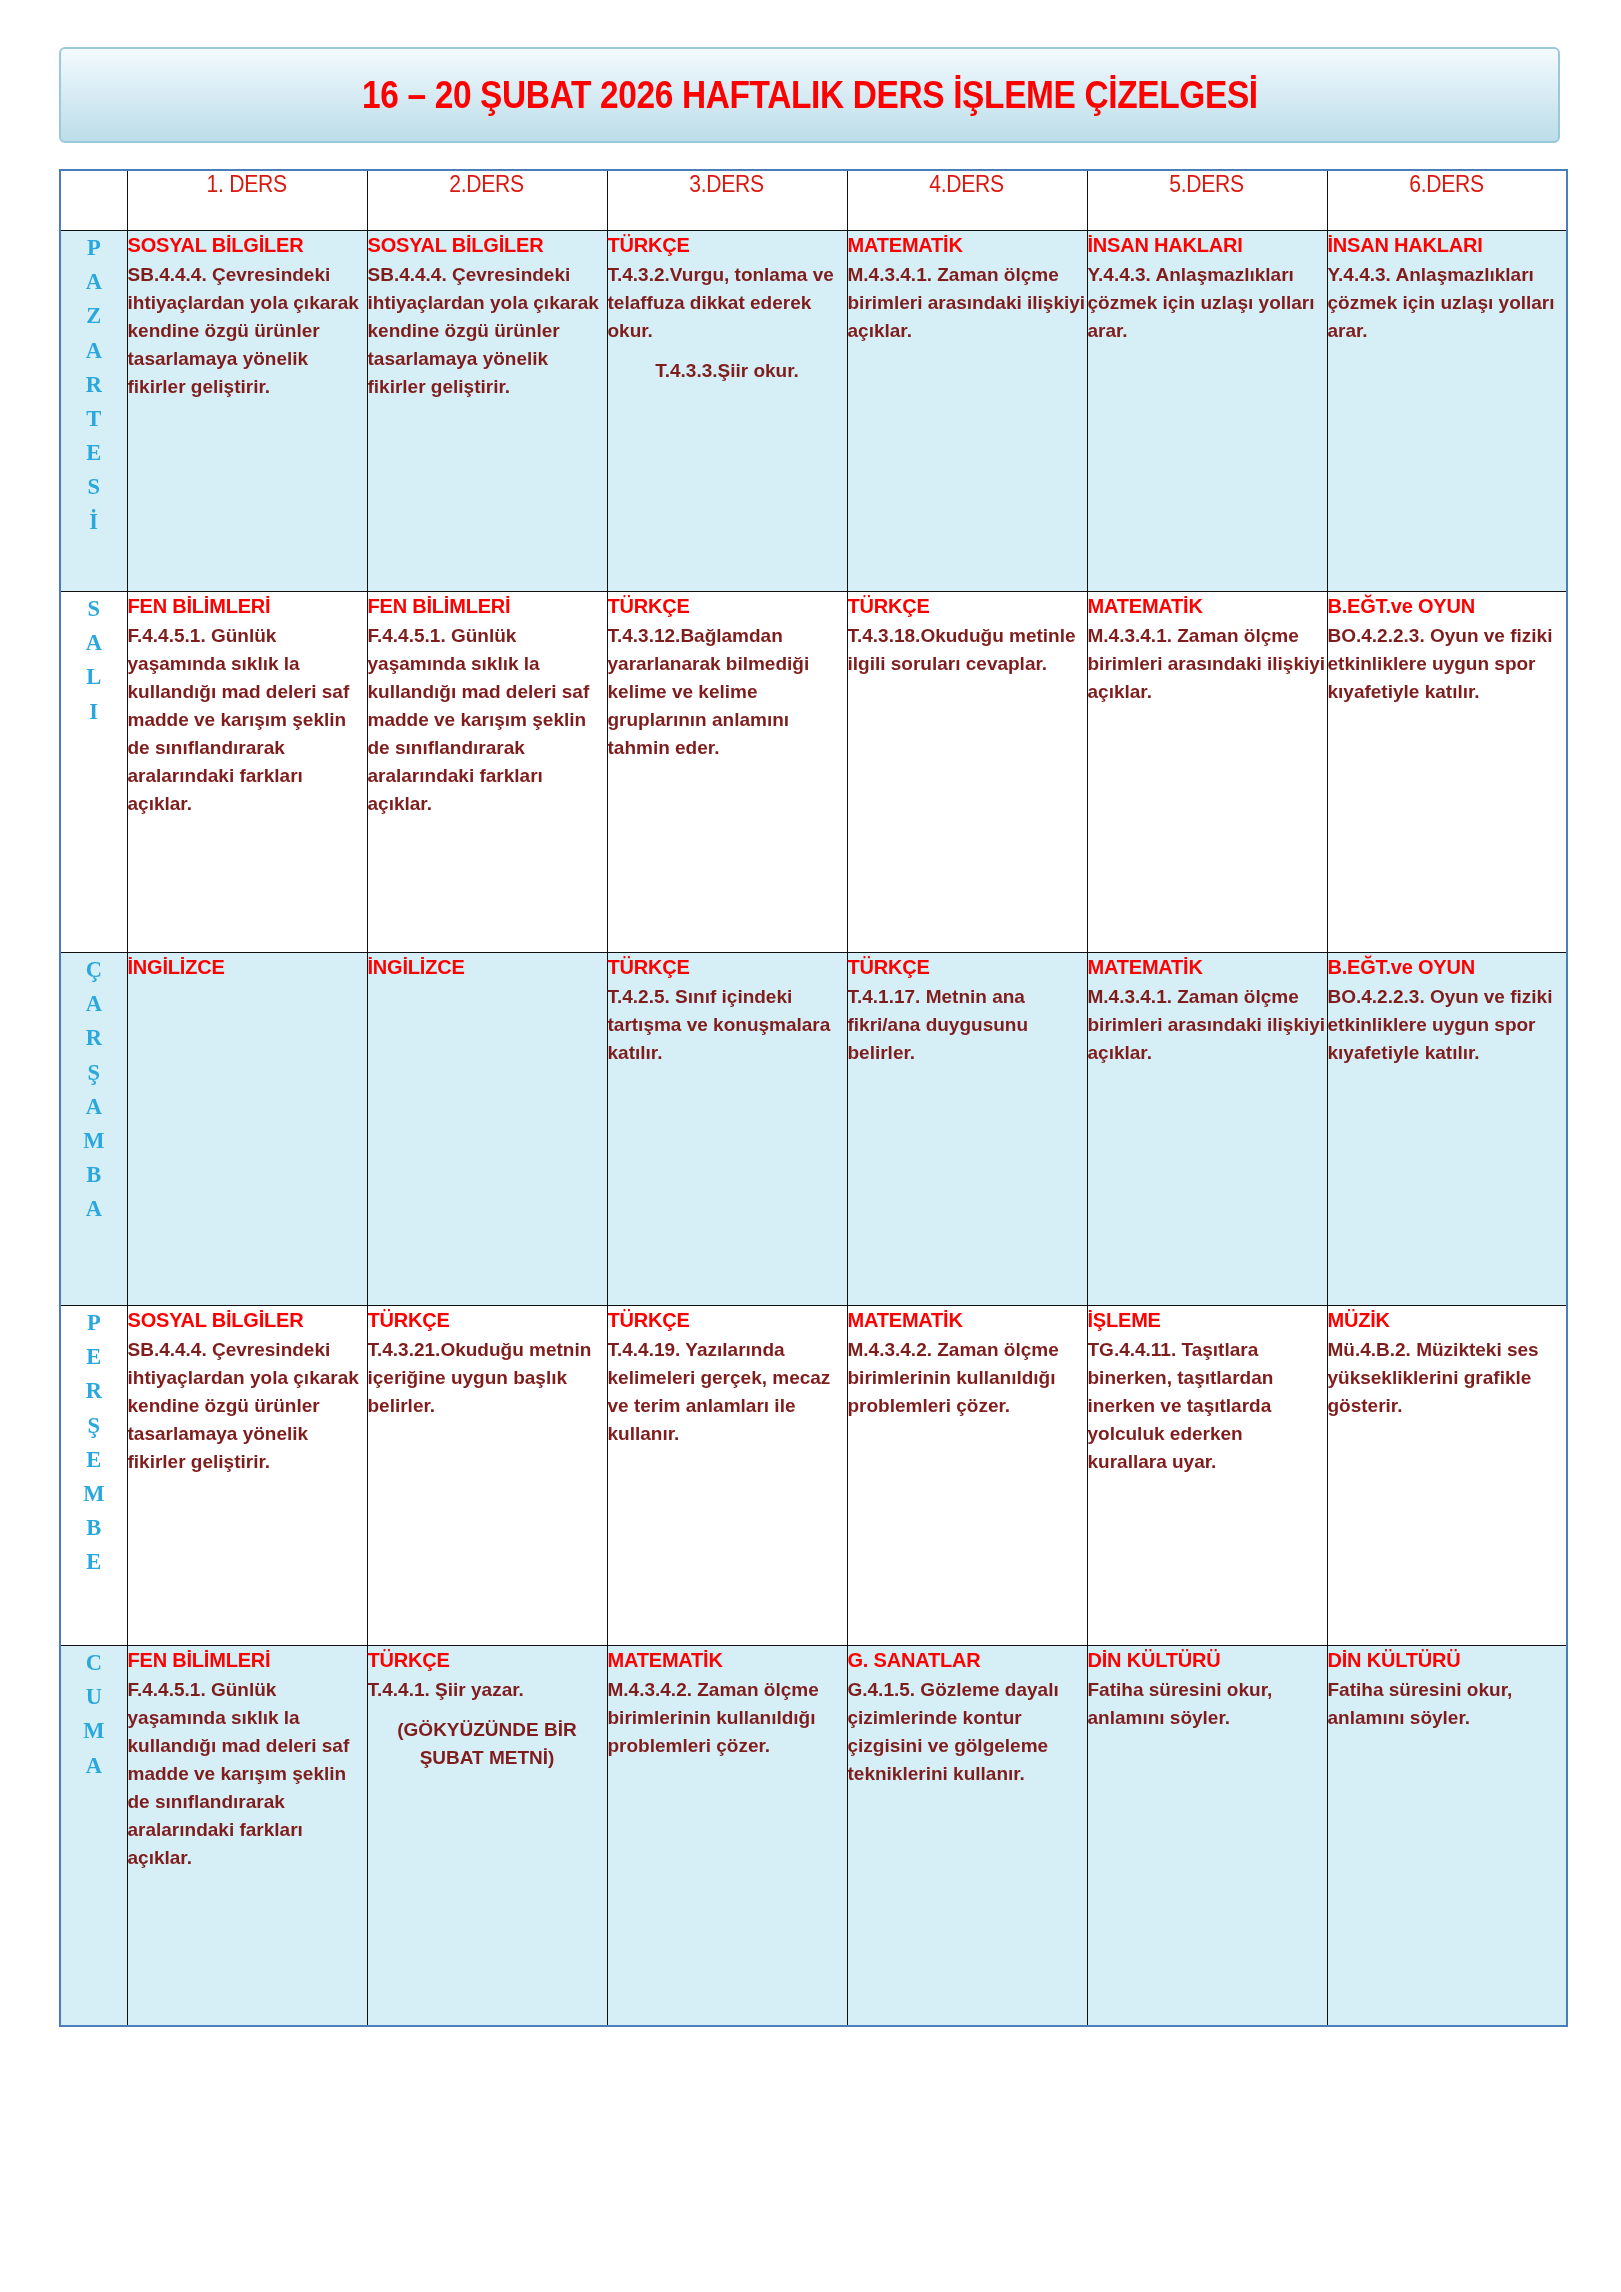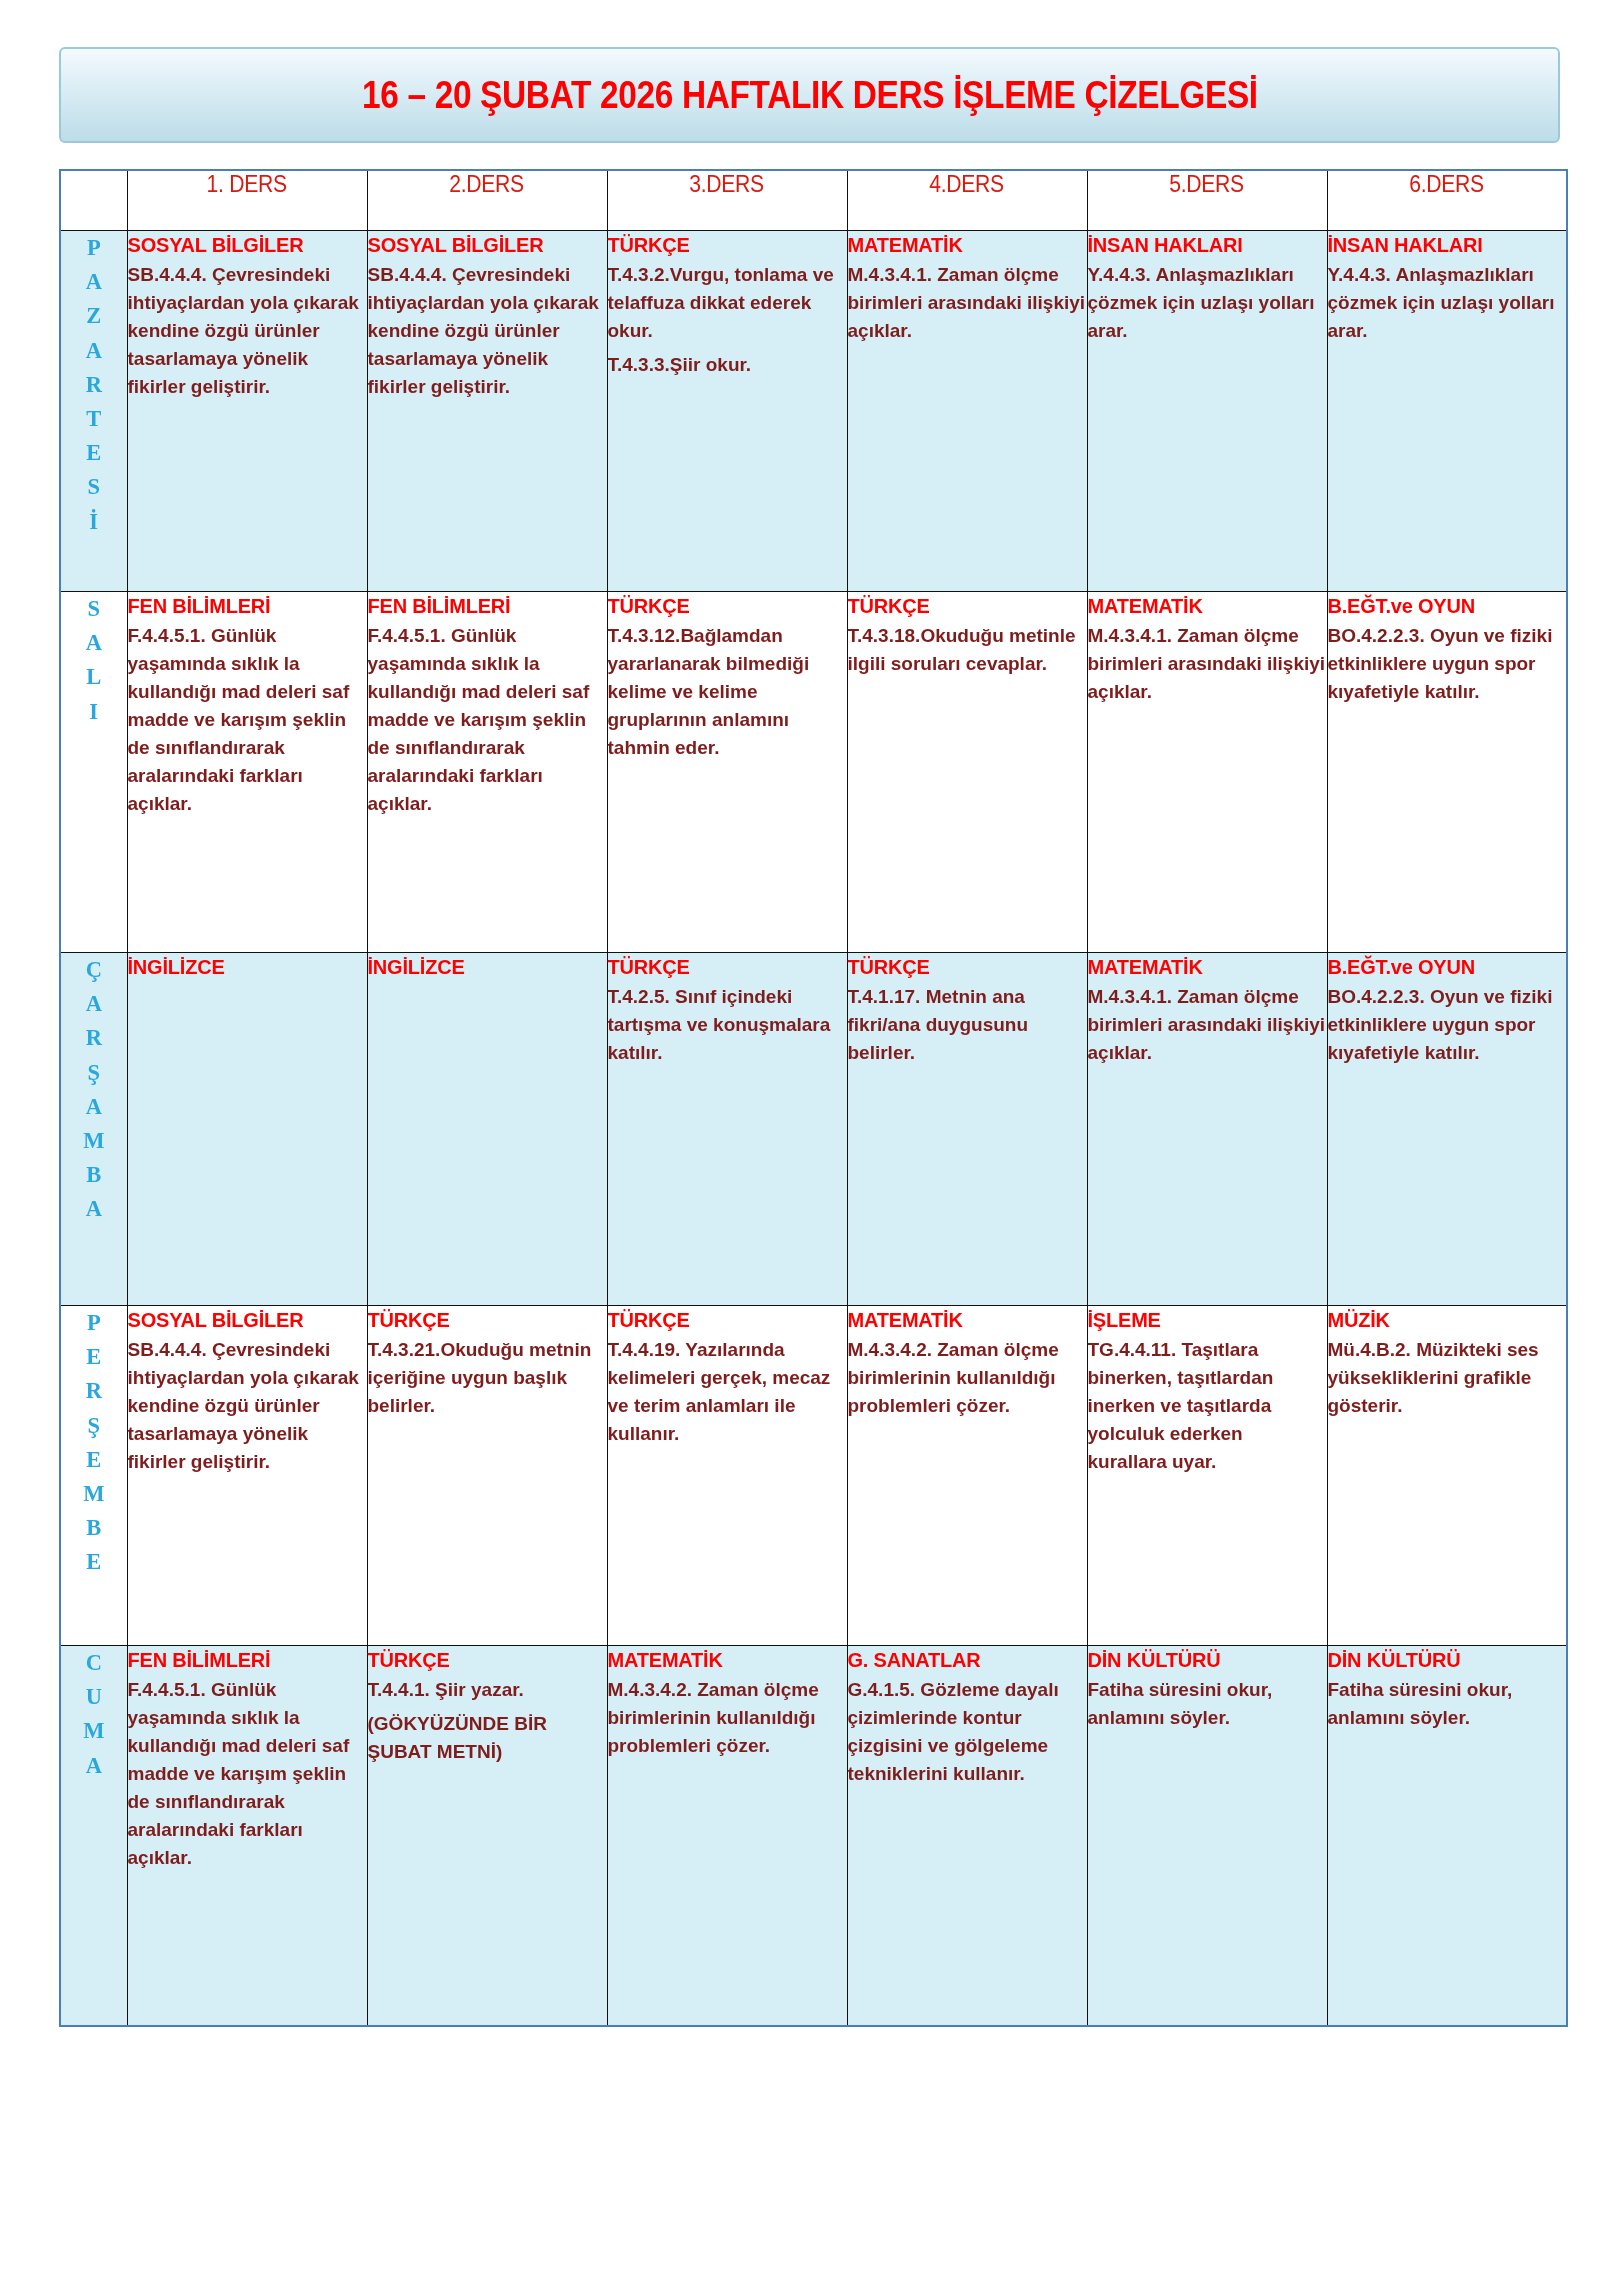--- a/index.html
+++ b/index.html
@@ -117,21 +117,21 @@
     display: block;
     margin-bottom: 1px;
     white-space: nowrap;
   }
   .detail {
     color: #7f1d1d;
     font-weight: bold;
     display: block;
     white-space: pre-line;
   }
-  .detail.second { margin-top: 6px; }
+  .detail.second { margin-top: 12px; text-align: center; }
 
   
   tr.r-pazartesi td { height: 361px; }
   tr.r-sali td      { height: 361px; }
   tr.r-carsamba td  { height: 353px; }
   tr.r-persembe td  { height: 340px; }
   tr.r-cuma td      { height: 380px; }
 </style>
 </head>
 <body>

